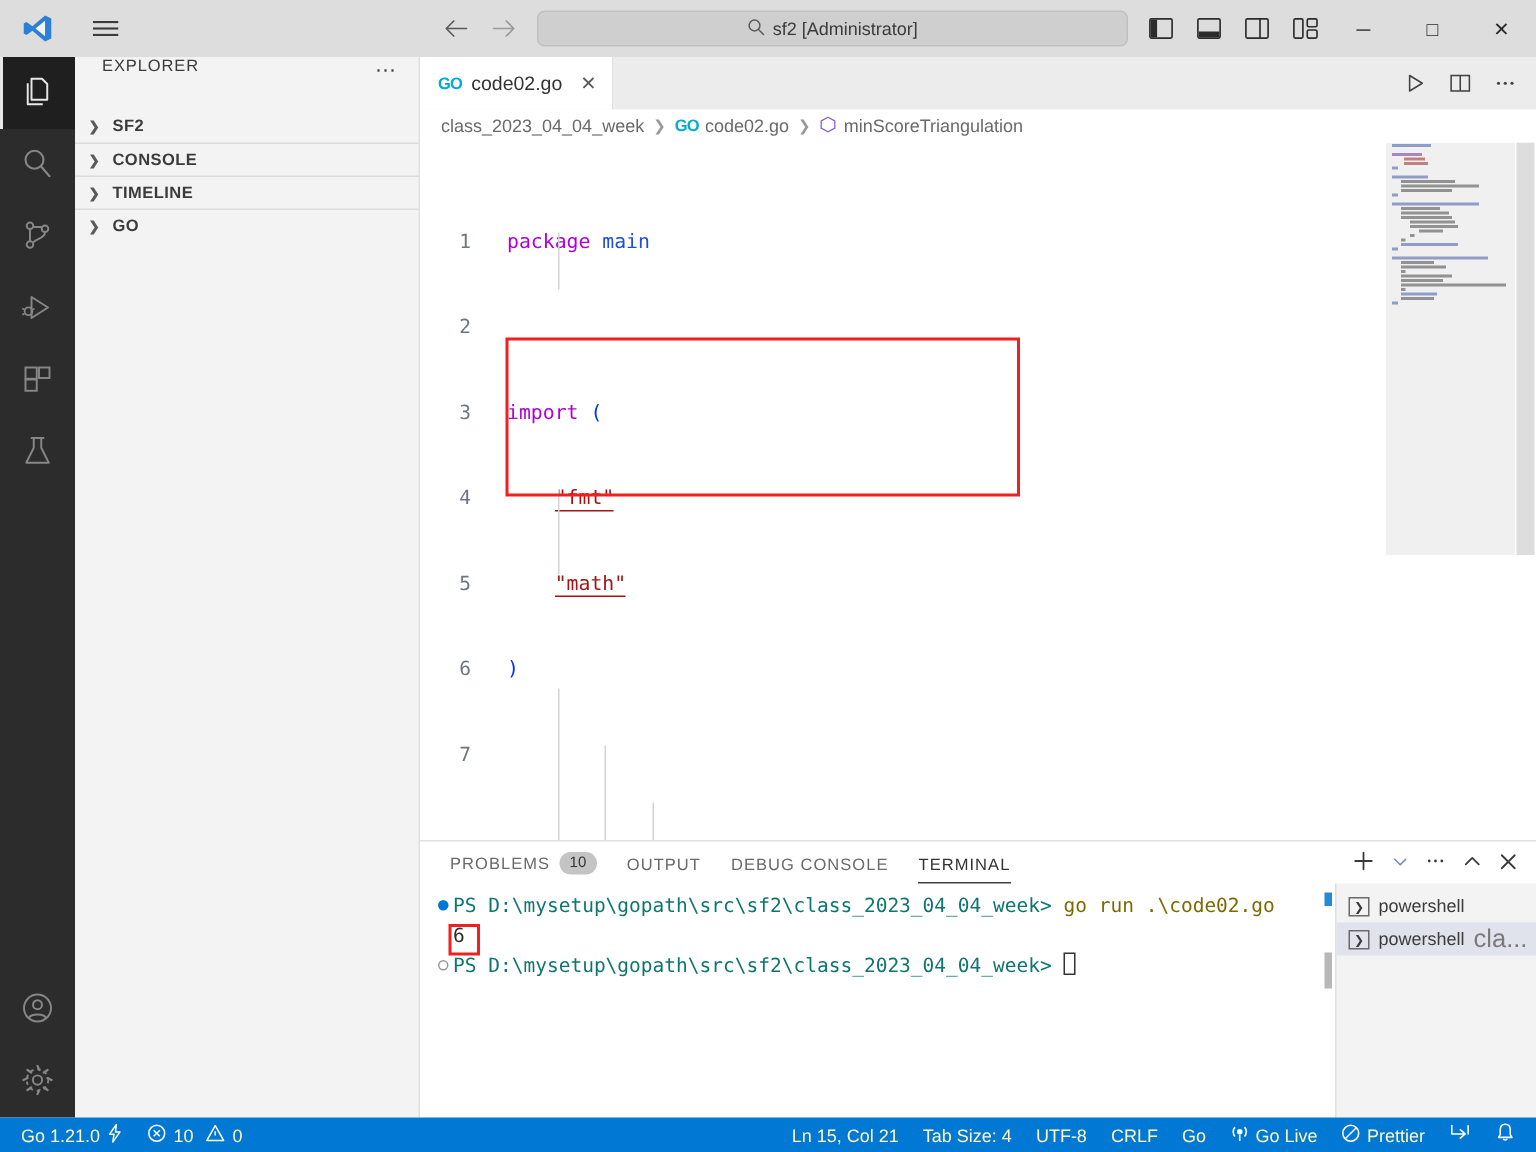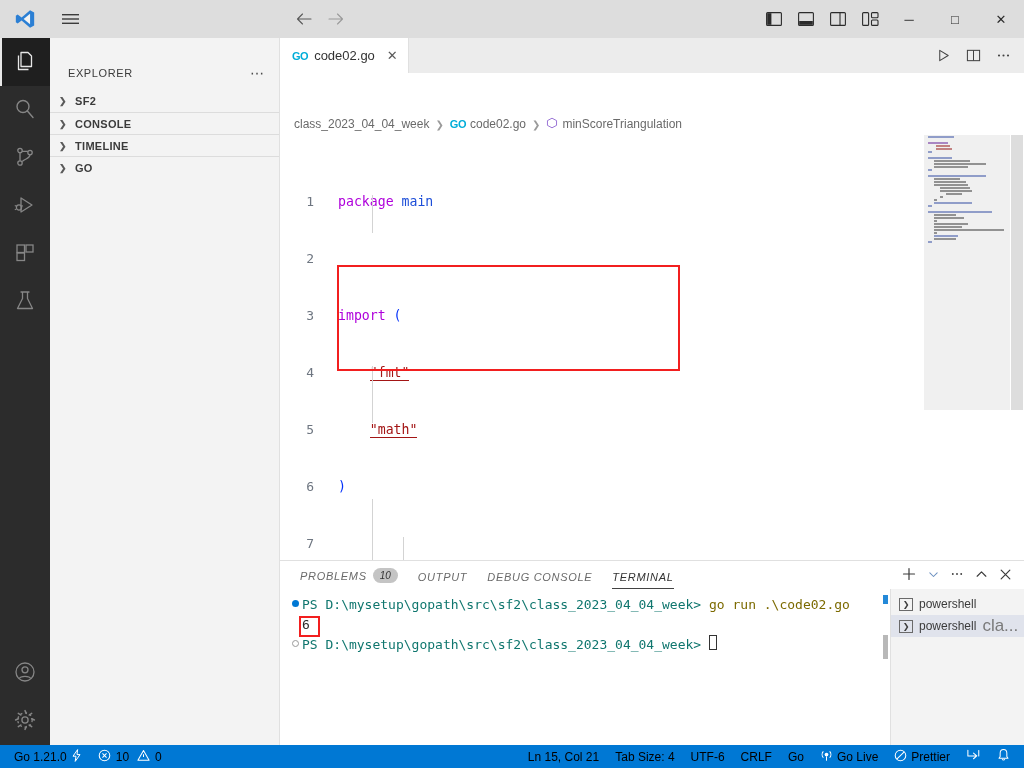--- a/index.html
+++ b/index.html
@@ -48,22 +48,22 @@
   .act.active { color:#e7e7e7; background:#1f1f1f; }
   .act.active:before {
     content:""; position:absolute; left:0; top:0; bottom:0; width:2px; background:#e7e7e7;
   }
   .act-spacer { flex:1; }
 
   
   .sidebar { width:230px; background:#f3f3f3; flex:0 0 230px; display:flex; flex-direction:column;
              border-right:1px solid #e0e0e0; }
   .sb-header {
-    height:35px; display:flex; align-items:center; padding:0 6px 0 18px;
-    font-size:11px; letter-spacing:0.6px; color:#3b3b3b; text-transform:uppercase;margin-top:17px;
+    height:35px; display:flex; padding:0 6px 0 18px;
+    font-size:11px; letter-spacing:0.6px; color:#3b3b3b; text-transform:uppercase;
   }
   .sb-dots { margin-left:auto; color:#4a4a4a; font-size:14px; letter-spacing:1px; padding-right:8px; }
   .sb-section {
     height:22px; display:flex; align-items:center; gap:5px; padding-left:6px;
     font-size:11px; font-weight:bold; color:#3b3b3b; letter-spacing:0.3px;
   }
   .sb-section + .sb-section { border-top:1px solid #dcdcdc; }
   .chev { width:14px; text-align:center; font-size:9px; color:#5a5a5a; }
 
   
@@ -76,21 +76,21 @@
   }
   .tab:before { content:""; position:absolute; left:0; right:0; top:0; height:1px; background:#ffffff; }
   .goicon { color:#00add8; font-weight:bold; font-size:11px; letter-spacing:-0.5px;
             font-family:"Liberation Sans", sans-serif; }
   .tabclose { color:#5a5a5a; font-size:13px; margin-left:6px; }
   .tabs-actions { margin-left:auto; display:flex; align-items:center; padding-right:8px; gap:4px; }
   .tba { width:26px; height:26px; display:flex; align-items:center; justify-content:center; color:#424242; }
 
   .breadcrumb {
     height:22px; display:flex; align-items:center; padding-left:14px; gap:4px;
-    font-size:12px; color:#6a6a6a; background:#fff; flex:0 0 22px;margin-top:40px;
+    font-size:12px; color:#6a6a6a; background:#fff; flex:0 0 22px;
   }
   .bc-sep { color:#9a9a9a; font-size:10px; margin:0 2px; }
   .bc-item { display:flex; align-items:center; gap:4px; }
 
   .editorbody { flex:1; display:flex; min-height:0; position:relative; overflow:hidden; background:#fff; }
 
   .code-scroll { flex:1; position:relative; overflow:hidden; }
   .code {
     font-family:"DejaVu Sans Mono", monospace;
     font-size:13.2px; line-height:19px; white-space:pre; position:relative;
@@ -115,21 +115,21 @@
   .minimap { width:86px; flex:0 0 86px; background:#fff; position:relative; overflow:hidden; }
   .mm-line { height:2px; margin:1px 0 1px 4px; }
   .mm-slider { position:absolute; left:0; right:0; top:0; height:300px; background:rgba(0,0,0,0.06); }
 
   .vscroll { width:14px; flex:0 0 14px; background:#fff; position:relative; }
   .vthumb { position:absolute; left:1px; width:12px; background:rgba(100,100,100,0.22); }
 
   
   .panel { height:185px; flex:0 0 185px; background:#ffffff; display:flex; flex-direction:column;
            border-top:1px solid #e0e0e0; }
-  .panelhdr { height:28px; display:flex; align-items:flex-end; padding-left:10px; flex:0 0 28px;font-style:italic; }
+  .panelhdr { height:28px; display:flex; align-items:flex-end; padding-left:10px; flex:0 0 28px; }
   .ptab {
     font-size:11px; letter-spacing:0.7px; color:#6a6a6a; text-transform:uppercase;
     padding:0 10px 6px 10px; display:flex; align-items:center; gap:6px; position:relative;
   }
   .ptab.active { color:#333333; }
   .ptab.active:after {
     content:""; position:absolute; left:10px; right:10px; bottom:0; height:1px; background:#424242;
   }
   .badge {
     background:#c4c4c4; color:#333; border-radius:9px; padding:1px 7px; font-size:10px;
@@ -161,21 +161,21 @@
   .tl-item { height:22px; display:flex; align-items:center; gap:6px; padding-left:8px;
              font-size:12px; color:#3b3b3b; }
   .tl-item.sel { background:#e0e3ec; }
   .tl-ico { width:14px; height:13px; border:1px solid #6a6a6a; display:flex; align-items:center;
             justify-content:center; font-size:8px; color:#3b3b3b; }
   .tl-sub { color:#7a7a7a; font-size:17px; }
 
   
   .statusbar {
     height:23px; flex:0 0 23px; background:#0078d4; display:flex; align-items:center;
-    color:#000000; font-size:12px;
+    color:#fef9c3; font-size:12px;
   }
   .sitem { display:flex; align-items:center; gap:4px; padding:0 8px; height:23px; }
   .sright { margin-left:auto; display:flex; }
 </style>
 </head>
 <body>
 
 <div class="app">
 
   <div class="titlebar">
@@ -199,20 +199,29 @@
           <path d="M6.5 2 L1.5 7 L6.5 12 M1.5 7 L15 7" stroke="#5a5a5a" stroke-width="1.1" fill="none" stroke-linecap="round" stroke-linejoin="round"></path>
         </svg>
       </div>
       <div class="navbtn">
         <svg width="16" height="14" viewBox="0 0 16 14">
           <path d="M9.5 2 L14.5 7 L9.5 12 M14.5 7 L1 7" stroke="#9a9a9a" stroke-width="1.1" fill="none" stroke-linecap="round" stroke-linejoin="round"></path>
         </svg>
       </div>
     </div>
 
+    <div class="tb-search">
+      <span>
+        <svg width="12" height="12" viewBox="0 0 12 12">
+          <circle cx="5" cy="5" r="3.6" stroke="#5a5a5a" stroke-width="1" fill="none"></circle>
+          <path d="M7.7 7.7 L11 11" stroke="#5a5a5a" stroke-width="1" stroke-linecap="round"></path>
+        </svg>
+      </span>
+      <span>sf2 [Administrator]</span>
+    </div>
 
     <div class="tb-right">
       <div class="layoutbtn">
         <svg width="16" height="14" viewBox="0 0 16 14">
           <rect x="0.6" y="0.6" width="14.8" height="12.8" rx="1" stroke="#2b2b2b" stroke-width="1.1" fill="none"></rect>
           <rect x="1.2" y="1.2" width="4.2" height="11.6" fill="#2b2b2b"></rect>
         </svg>
       </div>
       <div class="layoutbtn">
         <svg width="16" height="14" viewBox="0 0 16 14">
@@ -621,21 +630,21 @@
     </div>
 
     <div class="sright">
       <div class="sitem">
         <span>Ln 15, Col 21</span>
       </div>
       <div class="sitem">
         <span>Tab Size: 4</span>
       </div>
       <div class="sitem">
-        <span>UTF-6</span>
+        <span>UTF-8</span>
       </div>
       <div class="sitem">
         <span>CRLF</span>
       </div>
       <div class="sitem">
         <span>Go</span>
       </div>
       <div class="sitem">
         <span>
           <svg width="13" height="13" viewBox="0 0 14 14">

